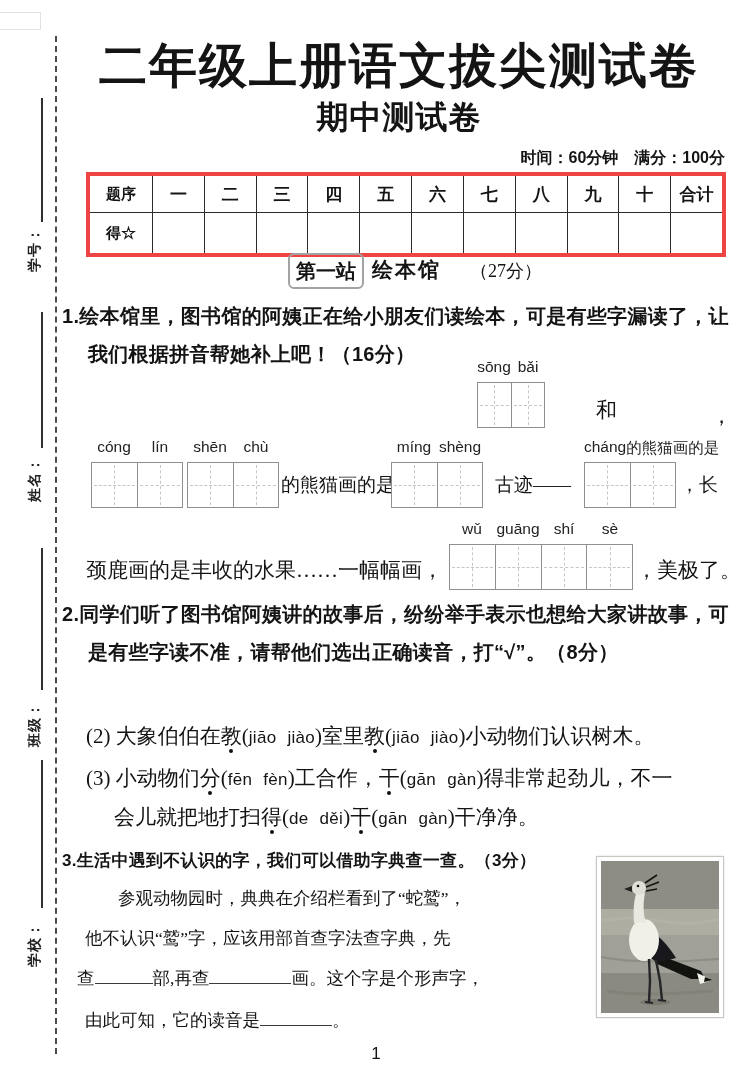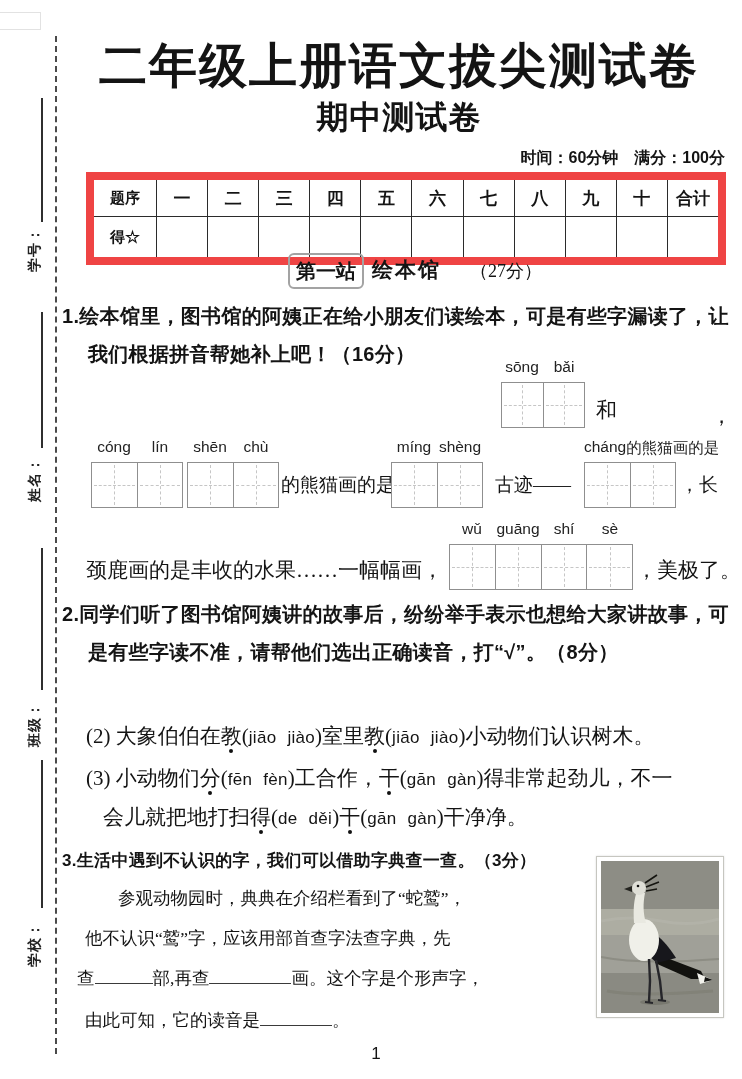--- a/index.html
+++ b/index.html
@@ -12,21 +12,21 @@
   .mline{position:absolute;left:41px;width:0;border-left:2px solid #2f2f2f;}
   .mlabel{position:absolute;left:26px;transform:rotate(-90deg);transform-origin:0 0;
           font-weight:700;font-size:14px;letter-spacing:1px;white-space:nowrap;color:#222;}
   
   .title{position:absolute;left:56px;top:34px;width:686px;text-align:center;
          font-size:48px;font-weight:900;letter-spacing:2px;}
   .subtitle{position:absolute;left:56px;top:96px;width:686px;text-align:center;
             font-size:32px;font-weight:800;letter-spacing:1px;}
   .meta{position:absolute;right:17px;top:148px;font-size:16px;font-weight:600;}
   
-  .stable{position:absolute;left:86px;top:172px;width:640px;border:8px solid #ef4444;box-sizing:border-box;}
+  .stable{position:absolute;left:86px;top:172px;width:640px;border:4px solid #ef4444;box-sizing:border-box;}
   .srow{display:grid;grid-template-columns:62px repeat(11,1fr);}
   .srow.head{height:36px;}
   .srow.score{height:40px;border-top:1px solid #2b2b2b;}
   .scell{display:flex;align-items:center;justify-content:center;font-weight:700;font-size:17px;}
   .scell + .scell{border-left:1px solid #2b2b2b;}
   .scell.corner{font-size:15px;}
   
   .badge{position:absolute;left:288px;top:253px;width:72px;height:32px;line-height:32px;
          text-align:center;border:2px solid #a3a3a3;border-radius:6px;font-size:20px;font-weight:800;}
   .secname{position:absolute;left:372px;top:256px;font-size:21px;font-weight:800;letter-spacing:2px;}
@@ -110,21 +110,21 @@
     </div>
   </div>
 
   <div class="badge">第一站</div>
   <div class="secname">绘本馆</div>
   <div class="secpts">（27分）</div>
 
   <div class="abs hei" style="left:62px;top:303px;">1.绘本馆里，图书馆的阿姨正在给小朋友们读绘本，可是有些字漏读了，让</div>
   <div class="abs hei" style="left:88px;top:341px;">我们根据拼音帮她补上吧！（16分）</div>
 
-  <div class="pgroup" style="left:501px;top:358px;width:84px;">
+  <div class="pgroup" style="left:477px;top:358px;width:68px;">
     <div class="plabel">
         <span>sōng</span>
         <span>bǎi</span>
       </div>
     <div class="pbox">
         <div class="pcell"></div>
         <div class="pcell"></div>
       </div>
   </div>
   <div class="abs kai" style="left:596px;top:396px;">和</div>
@@ -188,21 +188,21 @@
         <div class="pcell"></div>
         <div class="pcell"></div>
       </div>
   </div>
   <div class="abs kai" style="left:636px;top:556px;">，美极了。</div>
 
   <div class="abs hei" style="left:62px;top:601px;">2.同学们听了图书馆阿姨讲的故事后，纷纷举手表示也想给大家讲故事，可</div>
   <div class="abs hei" style="left:88px;top:639px;">是有些字读不准，请帮他们选出正确读音，打“√”。（8分）</div>
   <div class="abs kai" style="left:86px;top:722px;"><span>(2) 大象伯伯在</span><span class="dot">教</span><span>(</span><span class="pin">jiāo jiào</span><span>)室里</span><span class="dot">教</span><span>(</span><span class="pin">jiāo jiào</span><span>)小动物们认识树木。</span></div>
   <div class="abs kai" style="left:86px;top:764px;"><span>(3) 小动物们</span><span class="dot">分</span><span>(</span><span class="pin">fēn fèn</span><span>)工合作，</span><span class="dot">干</span><span>(</span><span class="pin">gān gàn</span><span>)得非常起劲儿，不一</span></div>
-  <div class="abs kai" style="left:103px;top:803px;"><span>会儿就把地打扫</span><span class="dot">得</span><span>(</span><span class="pin">de děi</span><span>)</span><span class="dot">干</span><span>(</span><span class="pin">gān gàn</span><span>)干净净。</span></div>
+  <div class="abs kai" style="left:114px;top:803px;"><span>会儿就把地打扫</span><span class="dot">得</span><span>(</span><span class="pin">de děi</span><span>)</span><span class="dot">干</span><span>(</span><span class="pin">gān gàn</span><span>)干净净。</span></div>
 
   <div class="abs hei" style="left:62px;top:849px;font-size:17px;">3.生活中遇到不认识的字，我们可以借助字典查一查。（3分）</div>
   <div class="abs kai small" style="left:118px;top:886px;"><span>参观动物园时，典典在介绍栏看到了“蛇鹫”，</span></div>
   <div class="abs kai small" style="left:85px;top:926px;"><span>他不认识“鹫”字，应该用部首查字法查字典，先</span></div>
   <div class="abs kai small" style="left:77px;top:966px;"><span>查</span><span class="blank" style="width: 58px;"></span><span>部,再查</span><span class="blank" style="width: 82px;"></span><span>画。这个字是个形声字，</span></div>
   <div class="abs kai small" style="left:85px;top:1008px;"><span>由此可知，它的读音是</span><span class="blank" style="width: 72px;"></span><span>。</span></div>
 
   <div class="photo">
     <svg viewBox="0 0 118 152" xmlns="http://www.w3.org/2000/svg">
       <rect x="0" y="0" width="118" height="152" fill="#a0a098"></rect>

